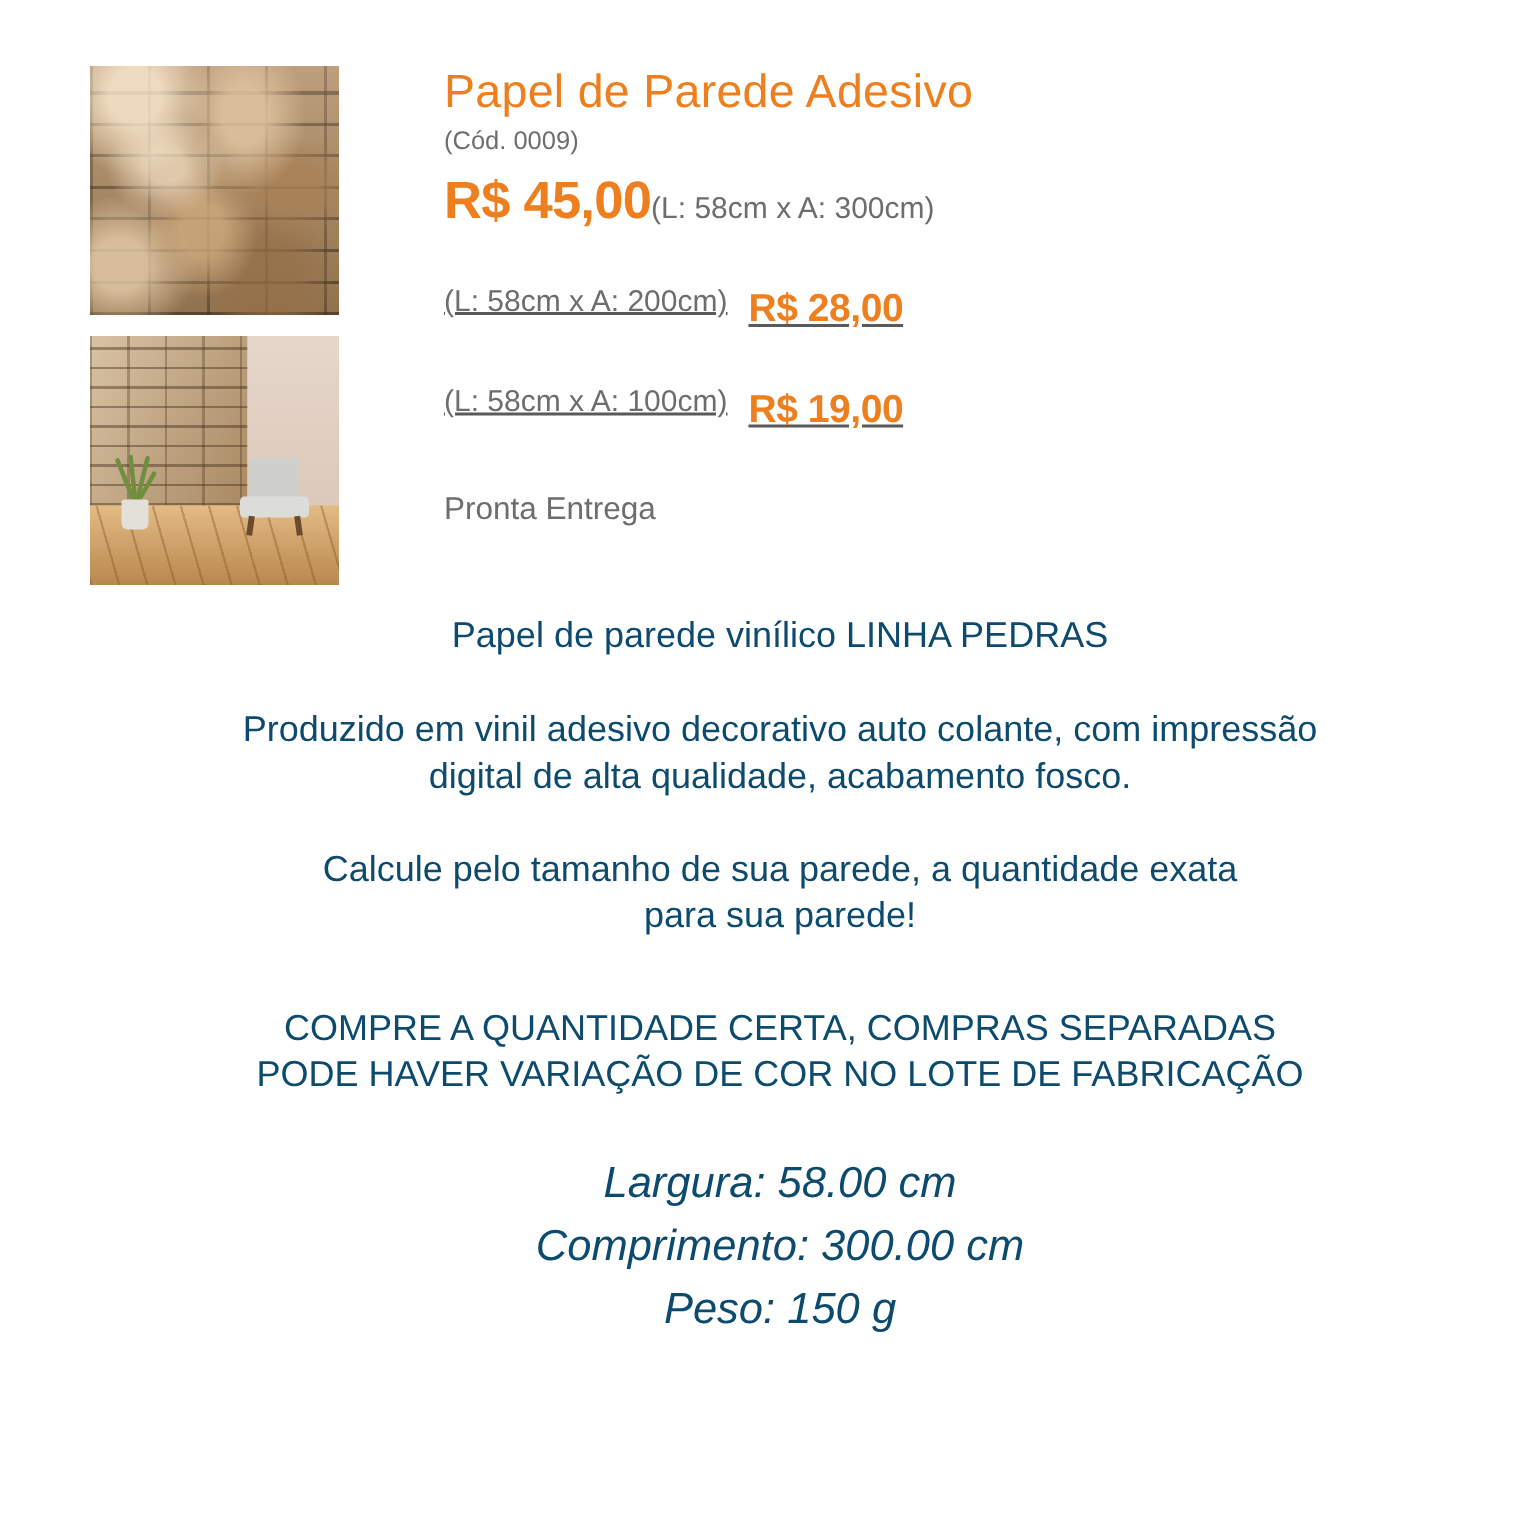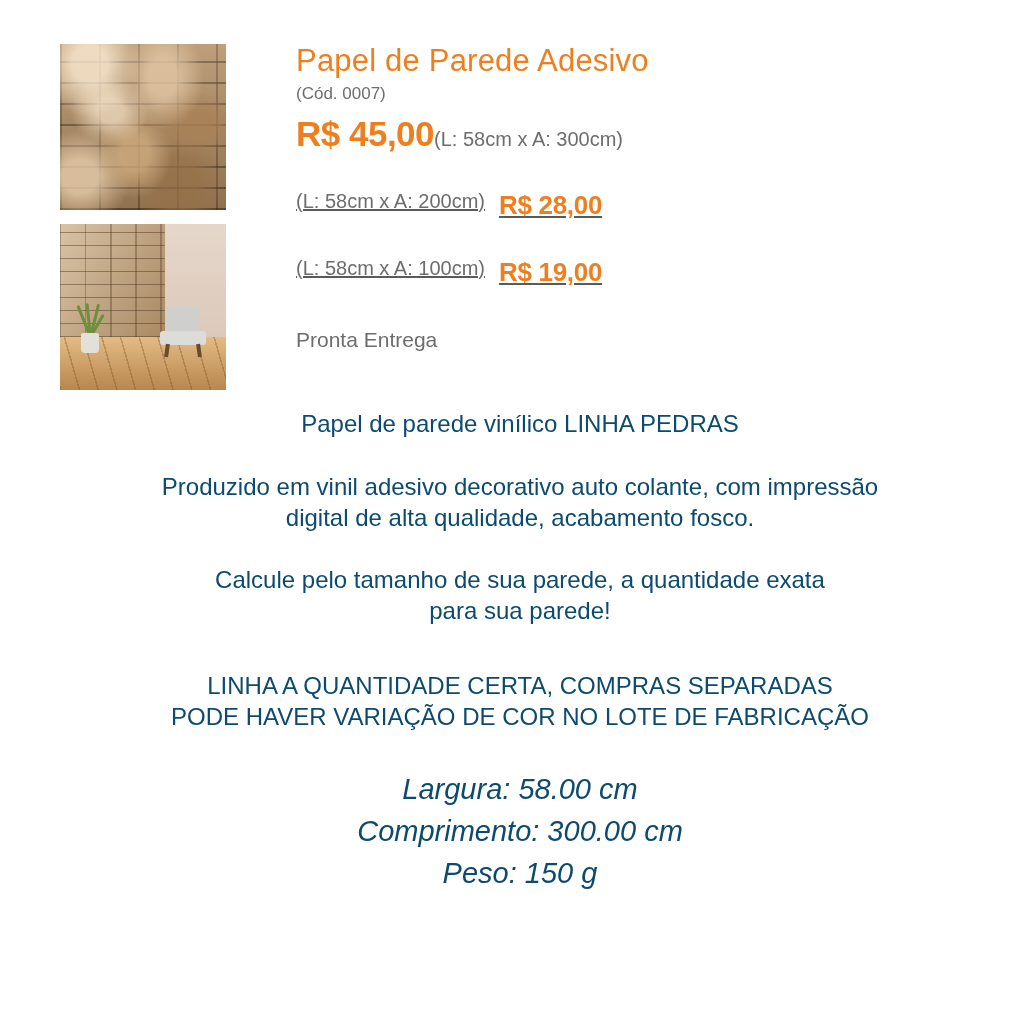--- a/index.html
+++ b/index.html
@@ -280,21 +280,21 @@
           <div class="back"></div>
           <div class="seat"></div>
           <div class="leg-l"></div>
           <div class="leg-r"></div>
         </div>
       </div>
     </div>
 
     <div class="info">
       <h1 class="product-title">Papel de Parede Adesivo</h1>
-      <div class="product-code">(Cód. 0007)</div>
+      <div class="product-code">(Cód. 0009)</div>
 
       <div class="price-row-main">
         <span class="price-big">R$ 45,00</span>
         <span class="dims">(L: 58cm x A: 300cm)</span>
       </div>
 
       <div class="price-row">
         <span class="dims">(L: 58cm x A: 200cm)</span>
         <span class="price-mid">R$ 28,00</span>
       </div>
@@ -317,21 +317,21 @@
       <span>digital de alta qualidade, acabamento fosco.</span>
     </p>
 
 
     <p class="p-calcule">
       <span>Calcule pelo tamanho de sua parede, a quantidade exata</span><br>
       <span>para sua parede!</span>
     </p>
 
     <p class="p-compre">
-      <span>LINHA A QUANTIDADE CERTA, COMPRAS SEPARADAS</span><br>
+      <span>COMPRE A QUANTIDADE CERTA, COMPRAS SEPARADAS</span><br>
       <span>PODE HAVER VARIAÇÃO DE COR NO LOTE DE FABRICAÇÃO</span>
     </p>
 
     <div class="specs">
       <div>Largura: 58.00 cm</div>
       <div>Comprimento: 300.00 cm</div>
       <div>Peso: 150 g</div>
     </div>
   </div>
 

